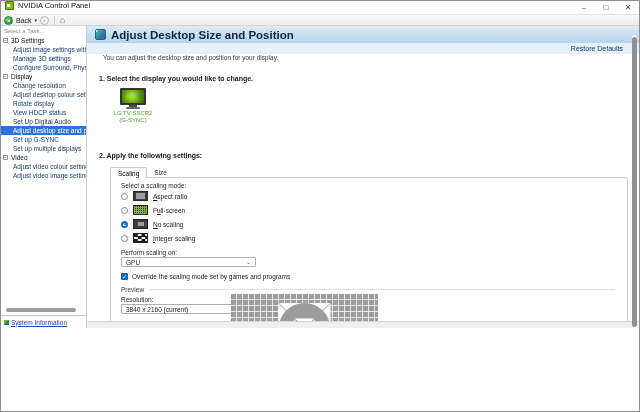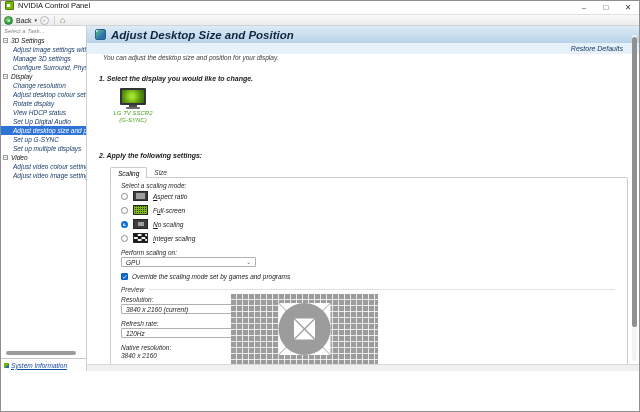--- a/index.html
+++ b/index.html
@@ -22,21 +22,21 @@
   
   .toolbar { height:12px; background:linear-gradient(#f9f9f9,#ececec); border-top:1px solid #e3e3e3; border-bottom:1px solid #d4d4d4; display:flex; align-items:center; padding-left:3px; gap:3px; }
   .back-circle { width:9px; height:9px; border-radius:50%; background:radial-gradient(circle at 35% 30%, #7fd07f, #2e9e3a 70%); border:1px solid #1f7a2a; color:#fff; font-size:4.5px; display:flex; align-items:center; justify-content:center; }
   .back-label { font-size:7px; color:#222; }
   .caret { font-size:5px; color:#333; }
   .fwd-circle { width:9px; height:9px; border-radius:50%; border:1px solid #b7b7b7; color:#b7b7b7; font-size:4px; display:flex; align-items:center; justify-content:center; background:#f4f4f4; }
   .tb-sep { width:1px; height:9px; background:#d0d0d0; margin:0 2px; }
   .home-glyph { font-size:9px; line-height:9px; color:#5a7a3a; }
 
   
-  .body-row { display:flex; height:345px;font-style:italic; }
+  .body-row { display:flex; height:302px; }
 
   
   .sidebar { width:86px; background:#fff; border-right:1px solid #cfcfcf; position:relative; overflow:hidden; flex:none; }
   .tree-header { font-size:6px; color:#8a8a8a; padding:2px 0 1px 3px; white-space:nowrap; overflow:hidden; }
   .tree { padding-top:1px; }
   .sec-h { display:flex; align-items:center; height:9px; font-size:6.5px; color:#111; white-space:nowrap; }
   .expander { width:5px; height:5px; border:1px solid #9a9a9a; background:#fff; color:#333; font-size:5px; line-height:3px; text-align:center; margin:0 3px 0 2px; flex:none; }
   .tree-item { height:9px; line-height:9px; padding-left:12px; font-size:6.5px; color:#1c3d6b; white-space:nowrap; overflow:hidden; }
   .tree-item.selected { background:#2e74d6; color:#fff; }
   .side-hscroll { position:absolute; bottom:16px; left:5px; width:70px; height:4px; background:#9c9c9c; border-radius:2px; }

